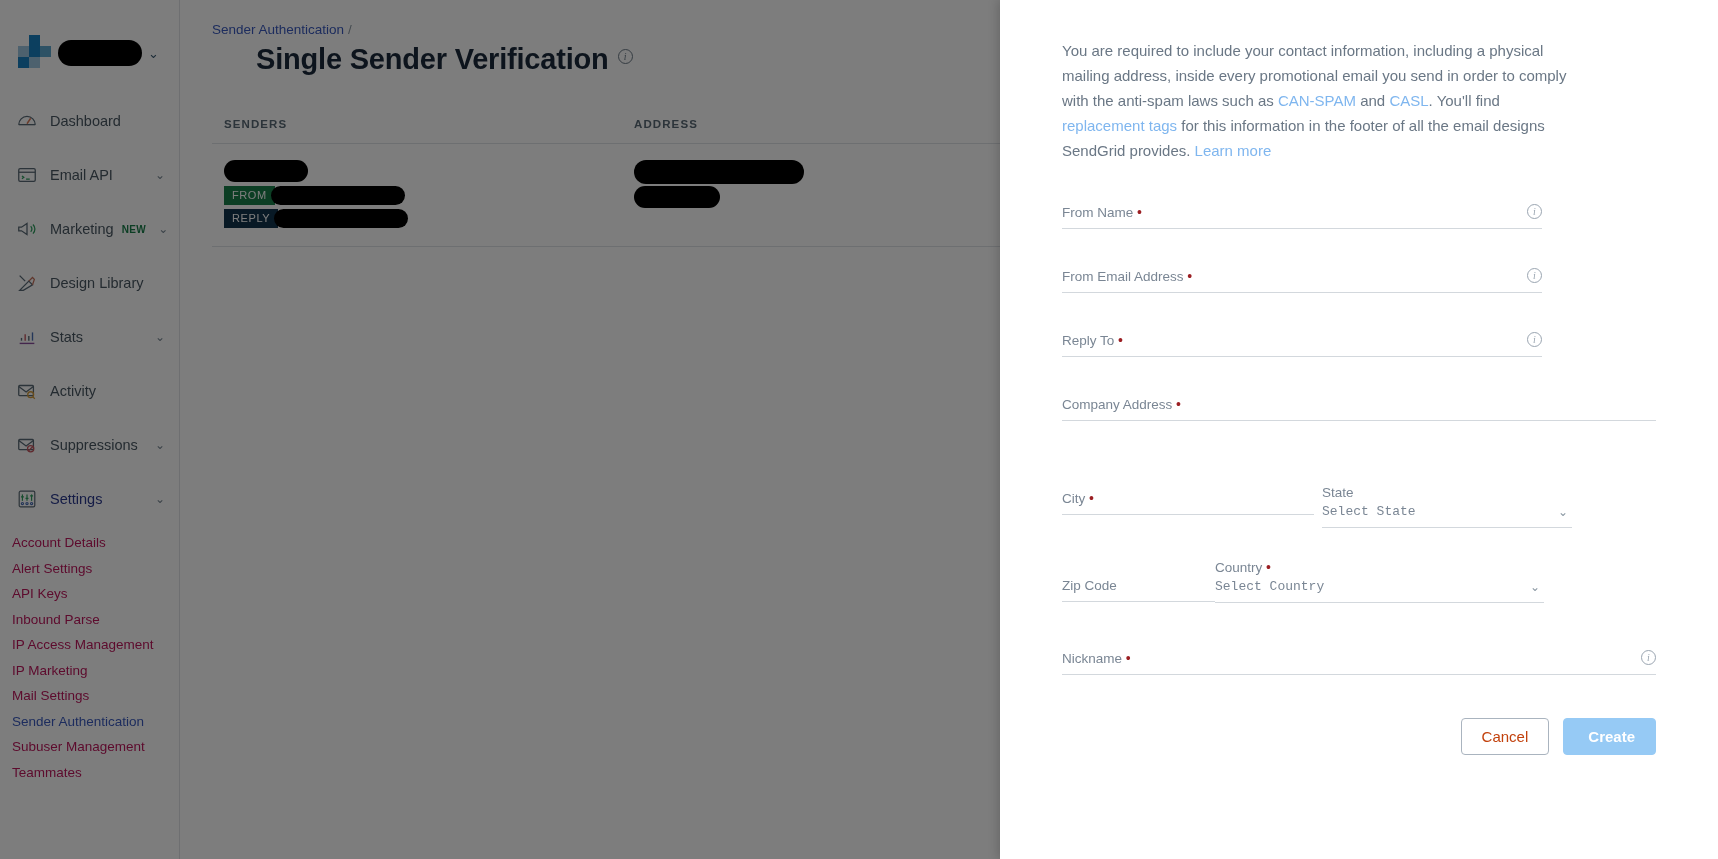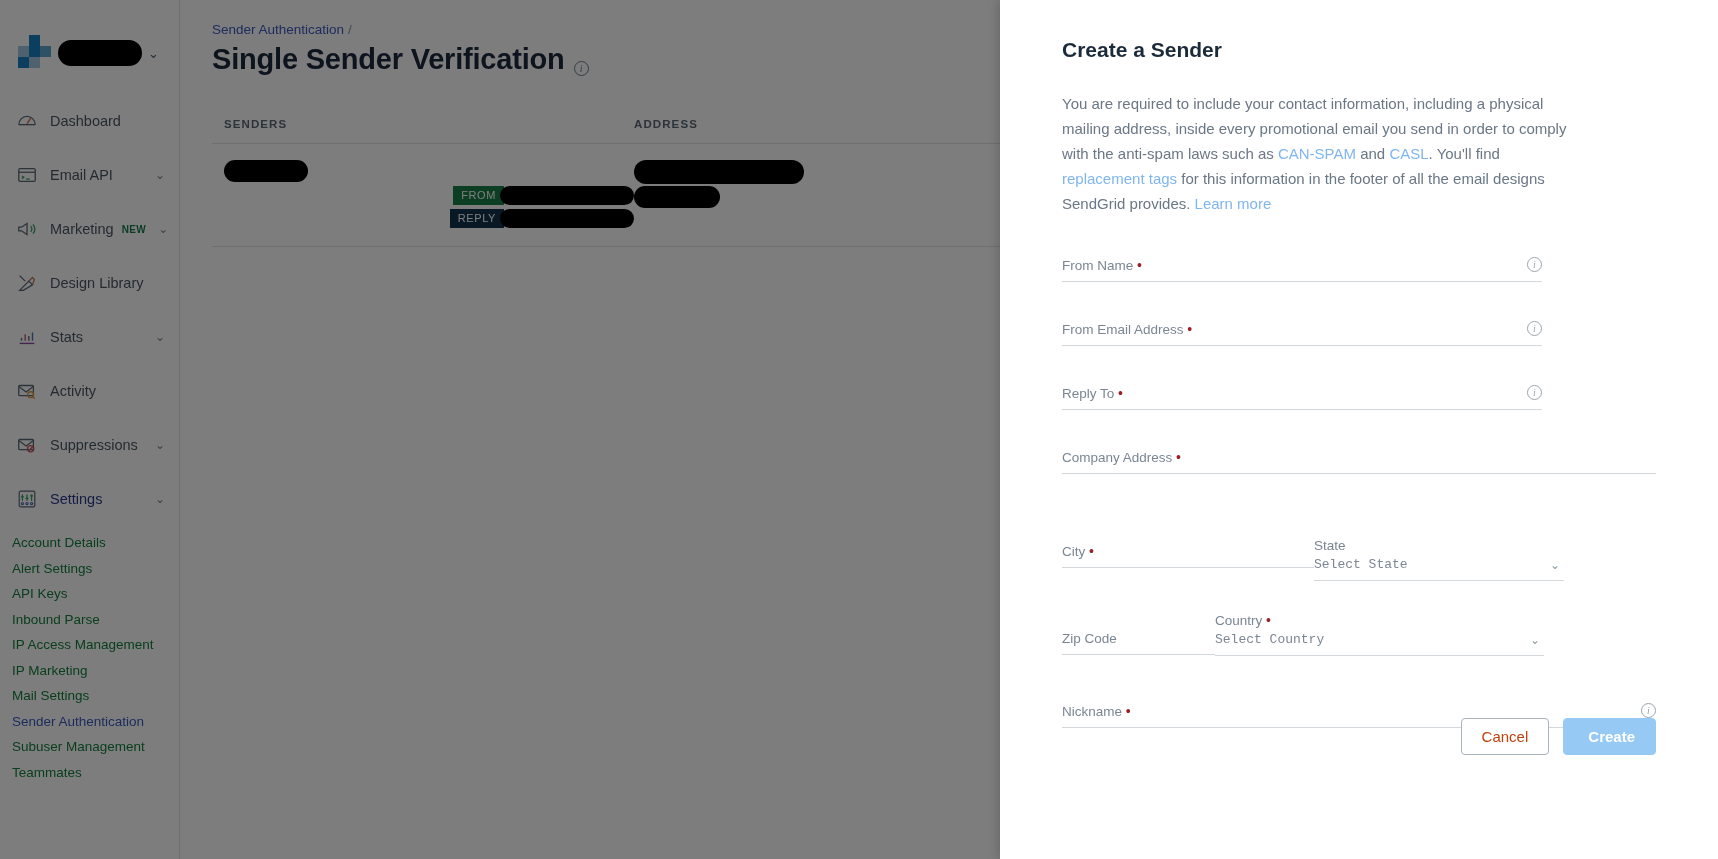--- a/index.html
+++ b/index.html
@@ -44,31 +44,31 @@
   .nav-ico { width: 22px; height: 22px; flex: 0 0 22px; display:block; }
   .nav-label { flex: 1; white-space: nowrap; }
   .nav-badge {
     font-size: 10px; font-weight: bold; color: #1a7f4b; letter-spacing: .4px;
     margin-left: -4px;
   }
   .nav-caret { color: #7b8a96; font-size: 12px; }
 
   .subnav { padding: 4px 0 0 12px; }
   .sub-item {
-    font-size: 13.5px; color: #15803d; line-height: 25.5px;
+    font-size: 13.5px; color: #be185d; line-height: 25.5px;
     padding-left: 0; cursor: pointer; white-space: nowrap;
   }
   .sub-item.active { color: #3b5bbf; }
 
   
   .main { flex: 1; padding: 22px 0 0 32px; min-width: 0; }
   .crumb { font-size: 13.5px; color: #3b5bbf; margin-bottom: 6px; }
   .crumb .sep { color: #8b98a3; margin-left: 4px; }
   .crumb a { color: #3b5bbf; text-decoration: none; }
-  .title-row { display: flex; align-items: flex-end; gap: 9px; }
+  .title-row { display: flex; align-items: flex-start; gap: 9px; margin-left: 44px; }
   .page-title { font-size: 29px; font-weight: bold; color: #1b2a3b; letter-spacing: -0.2px; }
   .info-ring {
     width: 15px; height: 15px; border: 1.3px solid #6d7b87; border-radius: 50%;
     color: #6d7b87; font-size: 10px; font-style: italic;
     display: flex; align-items: center; justify-content: center;
     font-family: "Liberation Serif", serif; margin-top: 6px;
   }
 
   .table-wrap { margin-top: 42px; margin-right: 8px; }
   .thead { display: flex; padding: 0 12px; }
@@ -85,21 +85,21 @@
   .cell-senders { width: 410px; }
   .cell-address { flex: 1; }
   .redact { background: #000; border-radius: 14px; display: block; }
   .badge {
     display: inline-block; font-size: 11px; letter-spacing: .6px;
     color: #fff; padding: 3px 8px 4px; font-weight: normal;
     font-family: "Liberation Sans", sans-serif;
   }
   .badge.from  { background: #1a7f4b; }
   .badge.reply { background: #12344c; }
-  .badge-line { display: flex; align-items: center; margin-top: 4px; justify-content: flex-end; }
+  .badge-line { display: flex; align-items: center; margin-top: 4px; }
 
   
   .overlay { position: absolute; inset: 0; background: rgba(0,0,0,0.51); }
 
   
   .drawer {
     position: absolute; top: 0; right: 0; width: 718px; height: 859px;
     background: #ffffff; box-shadow: -2px 0 10px rgba(0,0,0,.18);
     padding: 38px 62px 0 62px; overflow: hidden;
   }
@@ -301,21 +301,20 @@
           </div>
         </div>
       </div>
     </section>
   </div>
 
   <div class="overlay"></div>
 
   <div class="drawer">
 
-    <h2 class="drawer-title">Create a Sender</h2>
 
     <p class="drawer-desc"><span>You are required to include your contact information, including a physical mailing address, inside every promotional email you send in order to comply with the anti-spam laws such as </span><a href="#">CAN-SPAM</a><span> and </span><a href="#">CASL</a><span>. You'll find </span><a href="#">replacement tags</a><span> for this information in the footer of all the email designs SendGrid provides. </span><a href="#">Learn more</a></p>
 
     <div class="form">
 
       <div class="field" style="width:480px;">
         <label class="fl"><span>From Name</span> <span class="req">•</span></label>
         <div class="fline"></div>
         <span class="fi">i</span>
       </div>
@@ -342,21 +341,21 @@
       <div class="spacer-32"></div>
 
       <div class="spacer-32"></div>
 
       <div class="frow">
         <div class="field" style="width:252px;margin-top:6px;">
           <label class="fl"><span>City</span> <span class="req">•</span></label>
           <div class="fline"></div>
         </div>
         <div style="width:0px;"></div>
-        <div class="field" style="width:250px;margin-left:0;">
+        <div class="field" style="width:250px;margin-left:8px;">
           <label class="sel-label">State</label>
           <div class="sel-value">Select State</div>
           <div class="fline"></div>
           <span class="fcaret">⌄</span>
         </div>
       </div>
       <div class="spacer-32"></div>
 
       <div class="frow">
         <div class="field" style="width:153px;margin-top:18px;">

